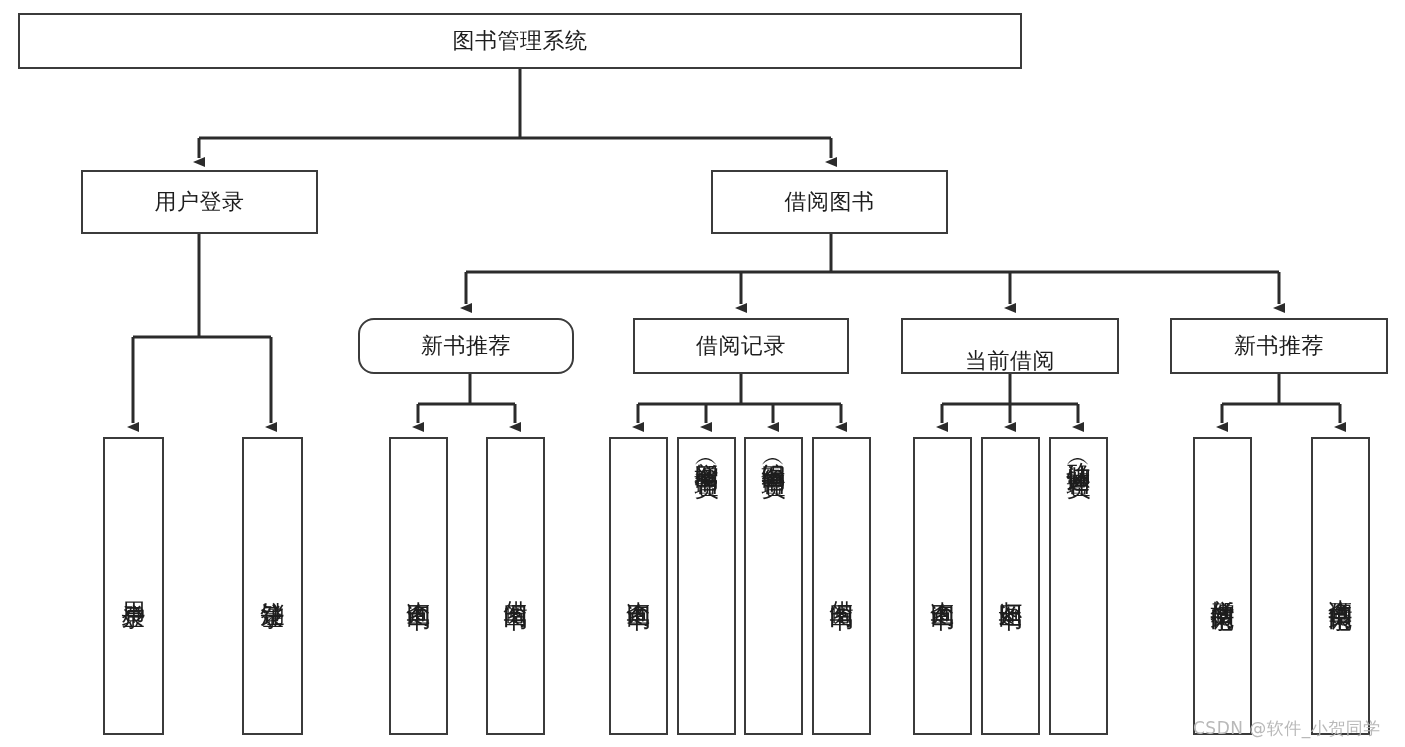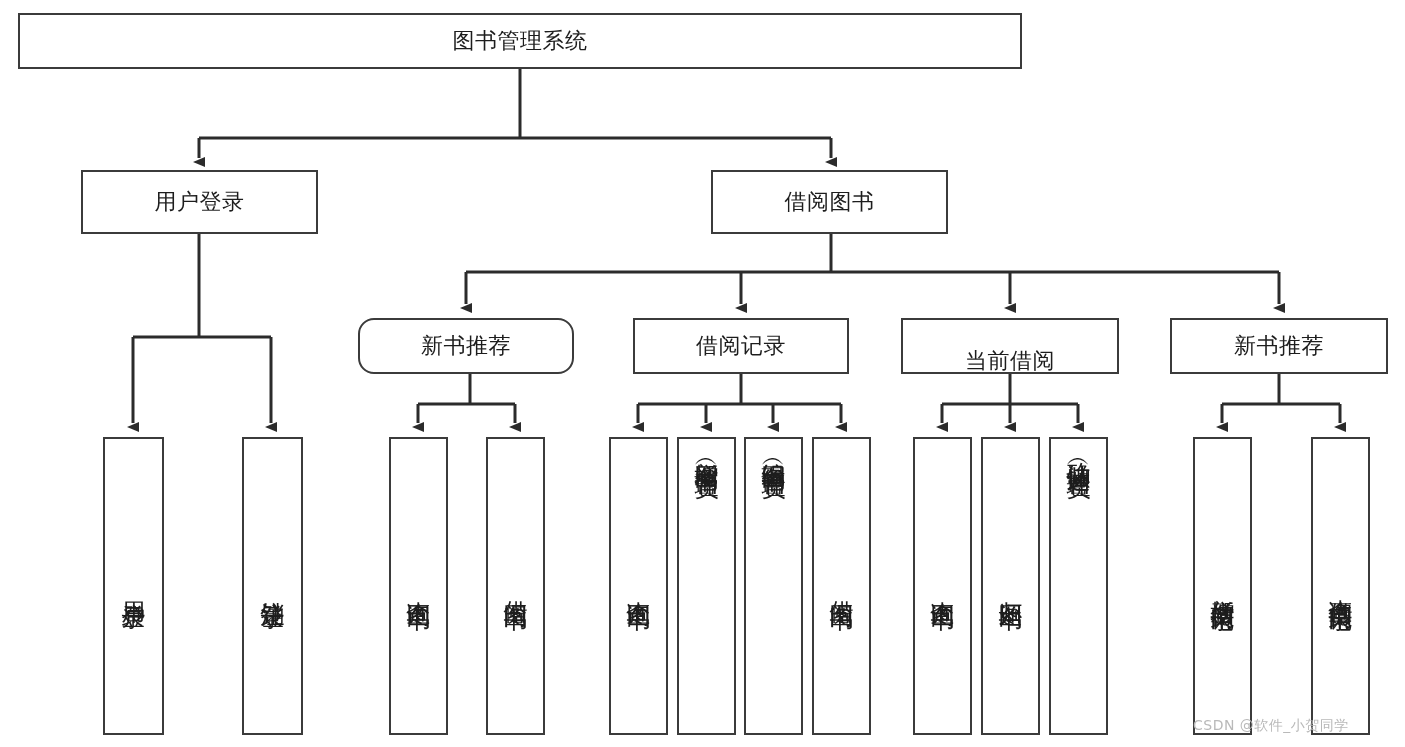--- a/index.html
+++ b/index.html
@@ -61,21 +61,21 @@
     font-size: 24px;
     line-height: 1;
     letter-spacing: 2px;
     white-space: nowrap;
   }
   .node.vert.tall .lbl {
     align-self: flex-start;
   }
   .watermark {
     position: absolute;
-    font-size: 14px;
+    font-size: 17px;
     color: #b9b9b9;
     white-space: nowrap;
     letter-spacing: 0.5px;
   }
 </style>
 </head>
 <body>
 
 <div id="canvas">
 

